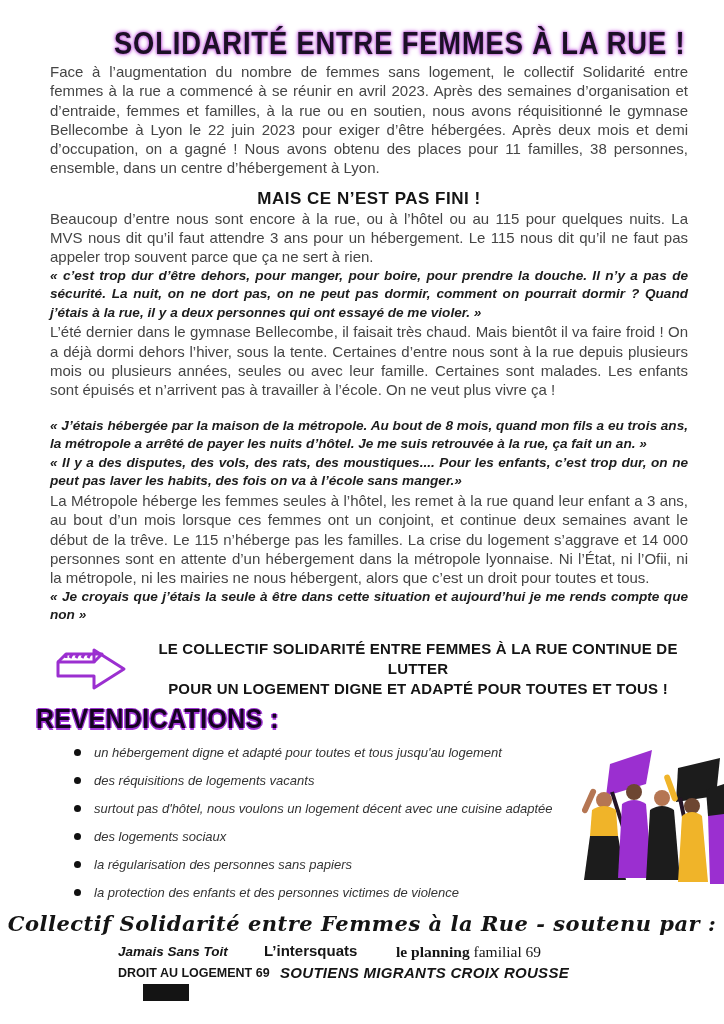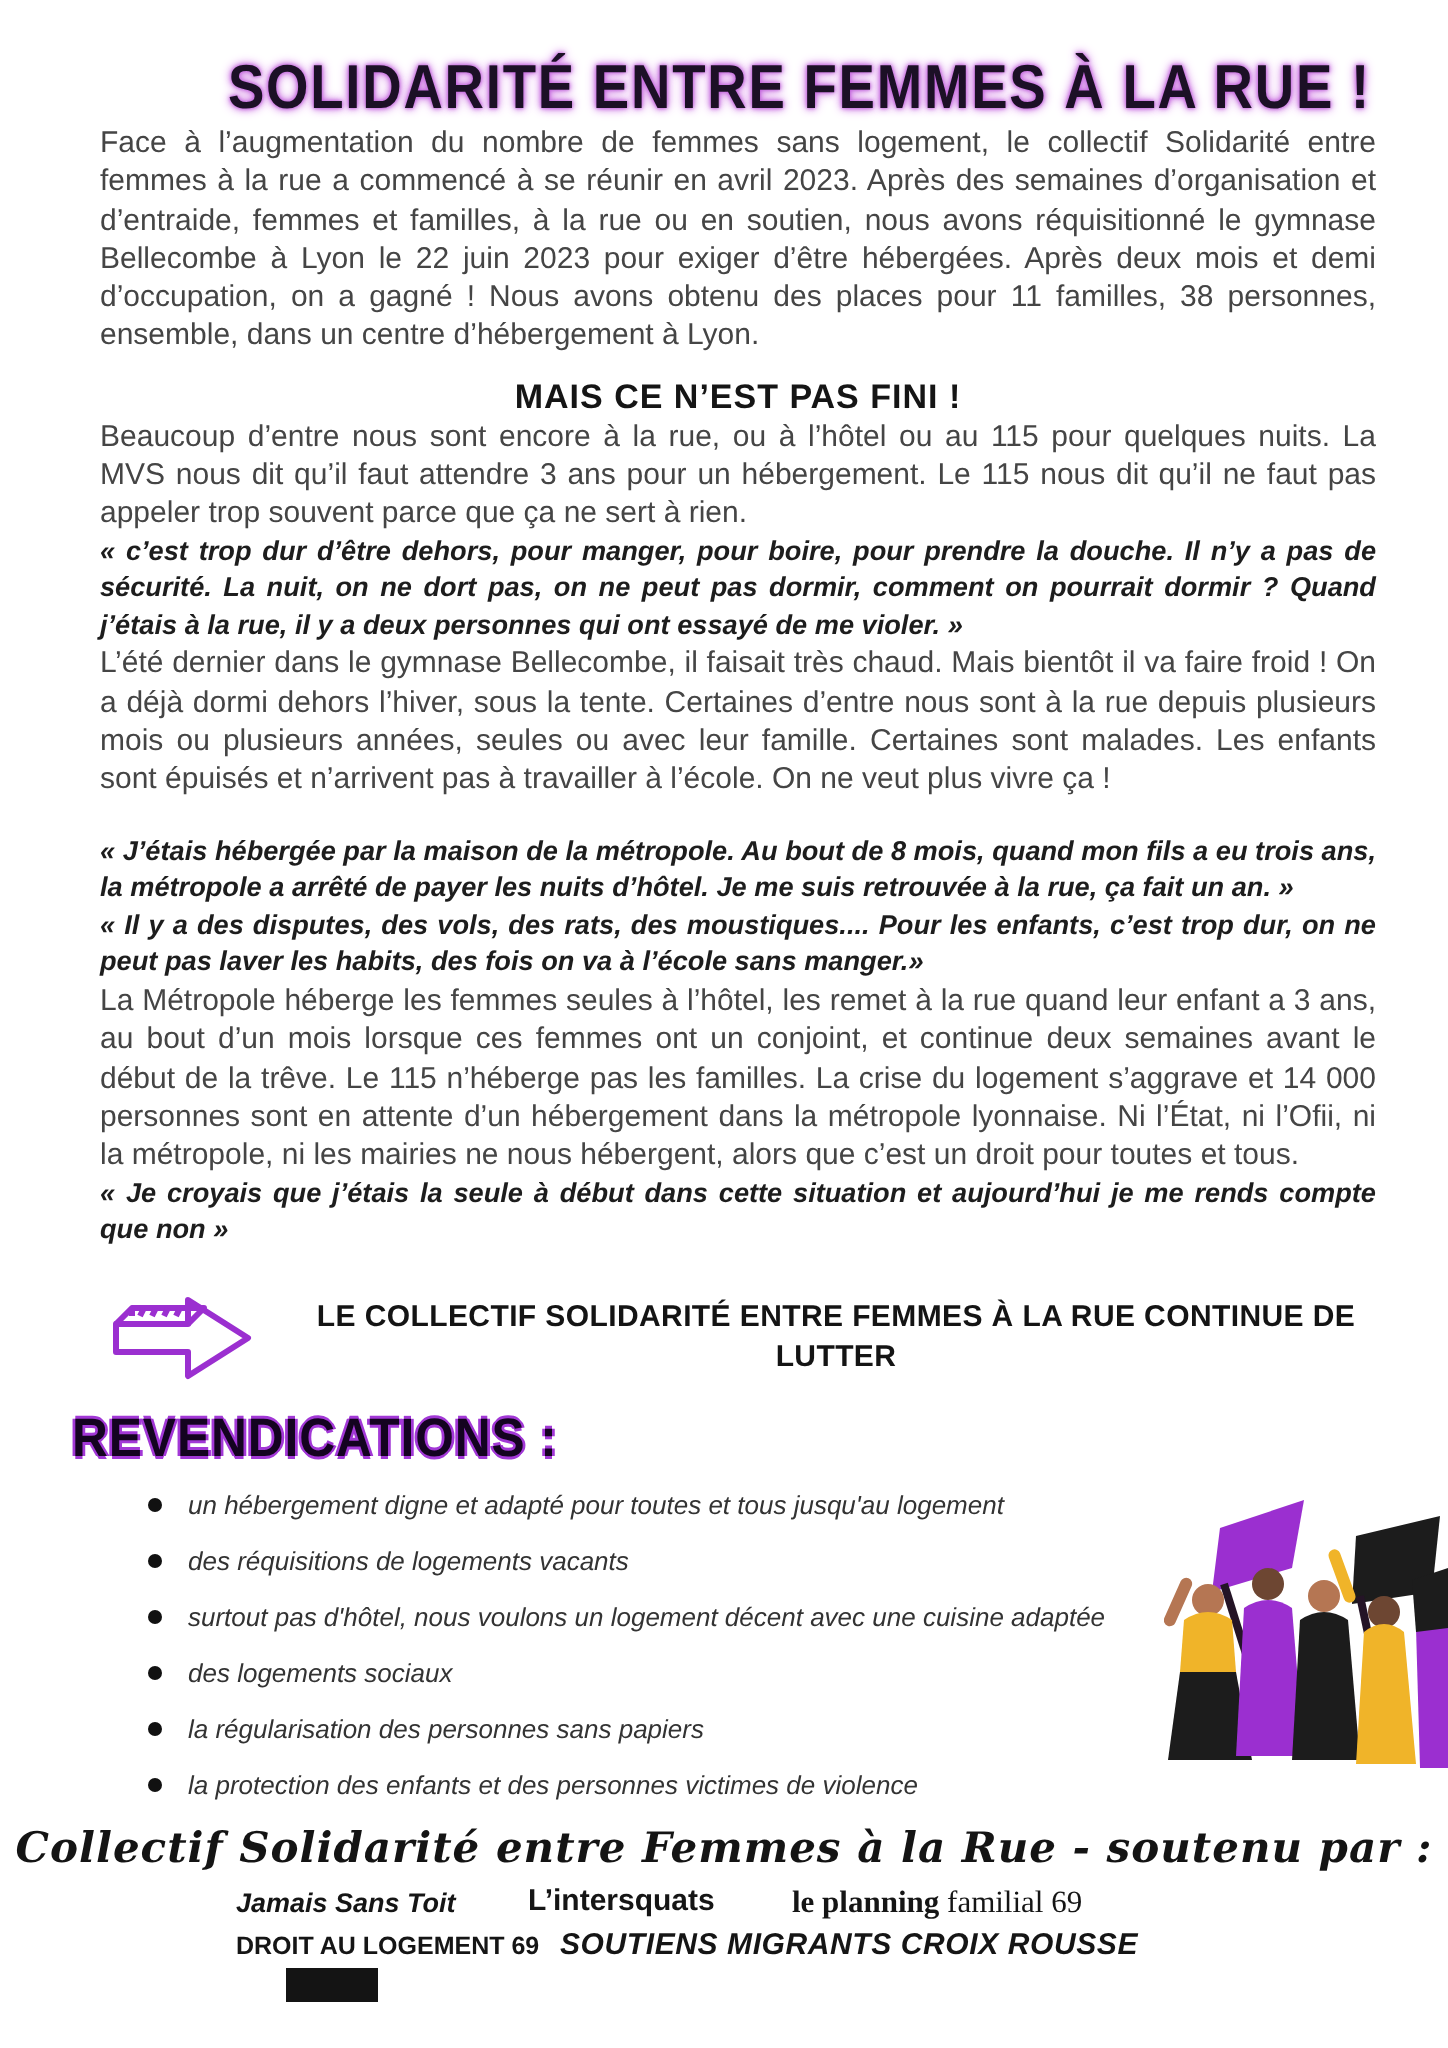--- a/index.html
+++ b/index.html
@@ -77,35 +77,36 @@
 
     <p class="body p2">L’été dernier dans le gymnase Bellecombe, il faisait très chaud. Mais bientôt il va faire froid ! On a déjà dormi dehors l’hiver, sous la tente. Certaines d’entre nous sont à la rue depuis plusieurs mois ou plusieurs années, seules ou avec leur famille. Certaines sont malades. Les enfants sont épuisés et n’arrivent pas à travailler à l’école. On ne veut plus vivre ça !</p>
 
     <div class="q23">
       <p class="quote">« J’étais hébergée par la maison de la métropole. Au bout de 8 mois, quand mon fils a eu trois ans, la métropole a arrêté de payer les nuits d’hôtel. Je me suis retrouvée à la rue, ça fait un an. »</p>
       <p class="quote">« Il y a des disputes, des vols, des rats, des moustiques.... Pour les enfants, c’est trop dur, on ne peut pas laver les habits, des fois on va à l’école sans manger.»</p>
     </div>
 
     <p class="body p3">La Métropole héberge les femmes seules à l’hôtel, les remet à la rue quand leur enfant a 3 ans, au bout d’un mois lorsque ces femmes ont un conjoint, et continue deux semaines avant le début de la trêve. Le 115 n’héberge pas les familles. La crise du logement s’aggrave et 14 000 personnes sont en attente d’un hébergement dans la métropole lyonnaise. Ni l’État, ni l’Ofii, ni la métropole, ni les mairies ne nous hébergent, alors que c’est un droit pour toutes et tous.</p>
 
-    <p class="quote q4">« Je croyais que j’étais la seule à début dans cette situation et aujourd’hui je me rends compte que non »</p>
+    <p class="quote q4">« Je croyais que j’étais la seule à être dans cette situation et aujourd’hui je me rends compte que non »</p>
   </div>
 
   <div class="callout">
     <div class="arrow-wrap">
       <svg width="84" height="62" viewBox="0 0 84 62">
         <g fill="none" stroke="#9b2fd0" stroke-width="3" stroke-linejoin="round">
           <path d="M8 24 L44 24 L44 12 L74 31 L44 50 L44 38 L8 38 Z"></path>
           <path d="M8 24 L16 16 L52 16 L44 24"></path>
           <path d="M16 16 L16 20 M22 16 L20 20 M28 16 L26 20 M34 16 L32 20 M40 16 L38 20"></path>
         </g>
       </svg>
     </div>
     <div class="callout-text">
       <div>LE COLLECTIF SOLIDARITÉ ENTRE FEMMES À LA RUE CONTINUE DE LUTTER</div>
+      <div>POUR UN LOGEMENT DIGNE ET ADAPTÉ POUR TOUTES ET TOUS !</div>
     </div>
   </div>
 
   <div class="revend-head">
     <span>REVENDICATIONS :</span>
   </div>
 
   <ul class="revend">
     <li>un hébergement digne et adapté pour toutes et tous jusqu'au logement</li>
     <li>des réquisitions de logements vacants</li>

